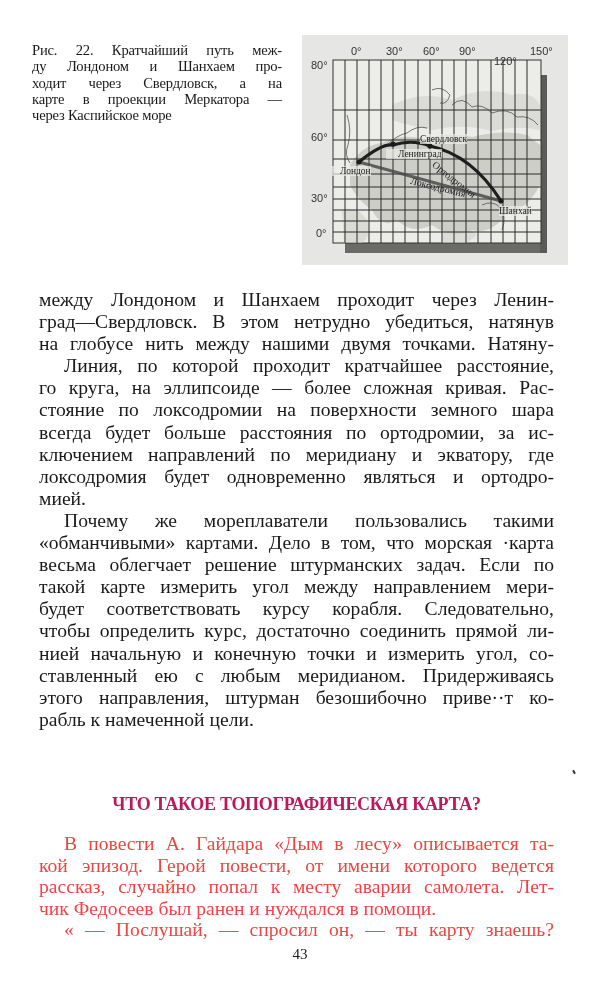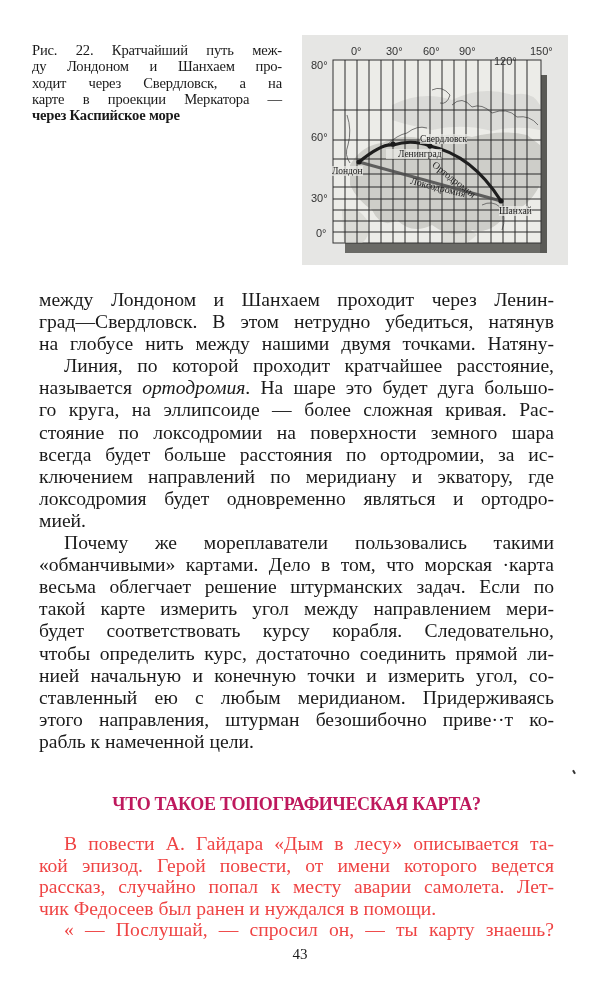--- a/index.html
+++ b/index.html
@@ -21,21 +21,21 @@
       top: 42px;
       width: 250px;
       font-family: "Liberation Serif", serif;
       font-size: 14.6px;
       line-height: 16.3px;
       color: #1a1a1a;
       font-stretch: condensed;
       letter-spacing: -0.2px;
     }
     .caption .line { display: block; white-space: nowrap; text-align: justify; text-align-last: justify; }
-    .caption .line.last { text-align-last: left; font-weight: bold; }
+    .caption .line.last { text-align-last: left; }
 
     .map-panel {
       position: absolute;
       left: 302px;
       top: 35px;
       width: 266px;
       height: 230px;
       background: #e6e6e4;
     }
     .map-svg {
@@ -197,36 +197,35 @@
   <span style="position:absolute;left:121px;top:10px;font-family:'Liberation Sans',sans-serif;font-size:11px;color:#333;">60°</span>
   <span style="position:absolute;left:157px;top:10px;font-family:'Liberation Sans',sans-serif;font-size:11px;color:#333;">90°</span>
   <span style="position:absolute;left:192px;top:20px;font-family:'Liberation Sans',sans-serif;font-size:11px;color:#333;">120°</span>
   <span style="position:absolute;left:228px;top:10px;font-family:'Liberation Sans',sans-serif;font-size:11px;color:#333;">150°</span>
 
   <span style="position:absolute;left:9px;top:24px;font-family:'Liberation Sans',sans-serif;font-size:11px;color:#333;">80°</span>
   <span style="position:absolute;left:9px;top:96px;font-family:'Liberation Sans',sans-serif;font-size:11px;color:#333;">60°</span>
   <span style="position:absolute;left:9px;top:157px;font-family:'Liberation Sans',sans-serif;font-size:11px;color:#333;">30°</span>
   <span style="position:absolute;left:14px;top:192px;font-family:'Liberation Sans',sans-serif;font-size:11px;color:#333;">0°</span>
 
-  <span style="position:absolute;left:30px;top:131px;font-family:'Liberation Serif',serif;font-size:9.5px;color:#222;background:rgba(236,236,232,0.7);">Лондон</span>
+  <span style="position:absolute;left:30px;top:131px;font-family:'Liberation Serif',serif;font-size:9.5px;color:#222;background:rgba(236,236,232,0.7);padding-left:8px;">Лондон</span>
   <span style="position:absolute;left:84px;top:114px;font-family:'Liberation Serif',serif;font-size:9.5px;color:#222;background:rgba(236,236,232,0.7);padding-left:12px;">Ленинград</span>
   <span style="position:absolute;left:118px;top:99px;font-family:'Liberation Serif',serif;font-size:9.5px;color:#222;background:rgba(236,236,232,0.7);">Свердловск</span>
   <span style="position:absolute;left:197px;top:171px;font-family:'Liberation Serif',serif;font-size:9.5px;color:#222;background:rgba(236,236,232,0.7);">Шанхай</span>
 
   <span style="position:absolute;left:135px;top:124px;font-family:'Liberation Serif',serif;font-size:10px;color:#222;transform:rotate(38deg);transform-origin:left top;white-space:nowrap;">Ортодромия</span>
   <span style="position:absolute;left:110px;top:140px;font-family:'Liberation Serif',serif;font-size:10px;color:#222;transform:rotate(14deg);transform-origin:left top;white-space:nowrap;">Локсодромия</span>
 </div>
 
 <div class="body-text">
   <span class="ln">между Лондоном и Шанхаем проходит через Ленин-</span>
   <span class="ln">град—Свердловск. В этом нетрудно убедиться, натянув</span>
   <span class="ln">на глобусе нить между нашими двумя точками. Натяну-</span>
 
   <span class="ln indent">Линия, по которой проходит кратчайшее расстояние,</span>
-  <span class="ln"><span>называется </span><em>ортодромия</em><span>. На шаре это будет дуга большо-</span></span>
   <span class="ln">го круга, на эллипсоиде — более сложная кривая. Рас-</span>
   <span class="ln">стояние по локсодромии на поверхности земного шара</span>
   <span class="ln">всегда будет больше расстояния по ортодромии, за ис-</span>
   <span class="ln">ключением направлений по меридиану и экватору, где</span>
   <span class="ln">локсодромия будет одновременно являться и ортодро-</span>
   <span class="ln end">мией.</span>
 
   <span class="ln indent">Почему же мореплаватели пользовались такими</span>
   <span class="ln">«обманчивыми» картами. Дело в том, что морская ·карта</span>
   <span class="ln">весьма облегчает решение штурманских задач. Если по</span>

